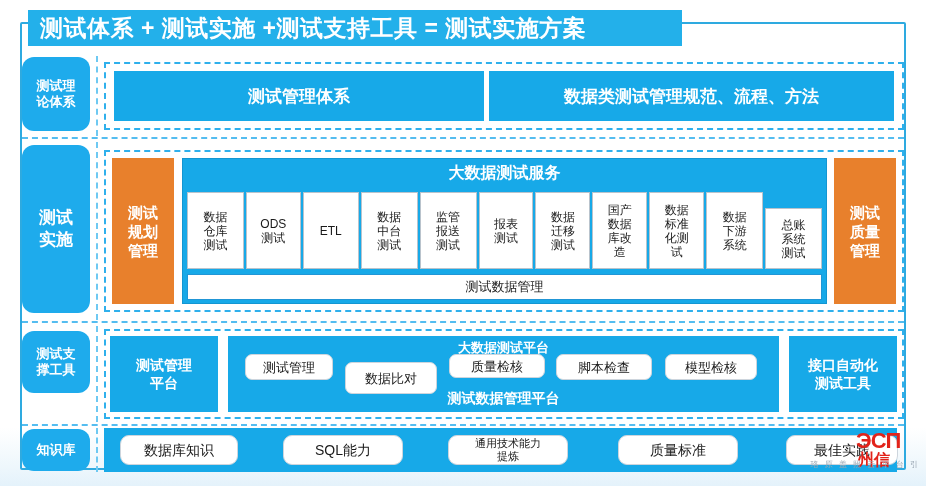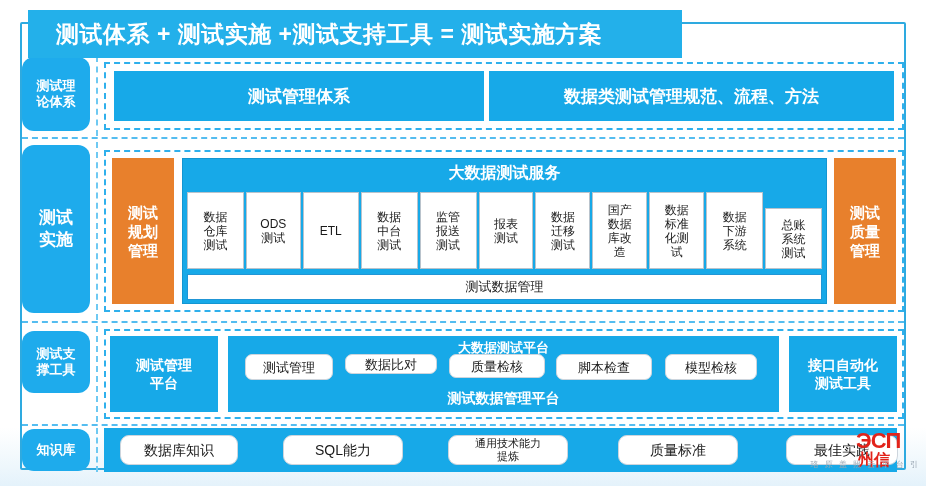--- a/index.html
+++ b/index.html
@@ -20,24 +20,24 @@
     position:absolute;
     left:20px;top:22px;width:886px;height:448px;
     border:2px solid #2eaae0;
     box-sizing:border-box;
     border-radius:2px;
   }
 
   
   .title-bar{
     position:absolute;
-    left:28px;top:10px;width:654px;height:48px;
+    left:28px;top:10px;width:654px;height:36px;
     background:#23b0ea;
     display:flex;align-items:center;
-    padding-left:28px;
+    padding-left:12px;
     box-sizing:border-box;
     z-index:6;
   }
   .title-bar .t{
     color:#ffffff;
     font-size:23px;
     font-weight:bold;
     letter-spacing:.5px;
     white-space:nowrap;
   }
@@ -317,21 +317,21 @@
 
   <div class="plat-panel" style="left:228px;top:336px;width:551px;height:76px;">
     <div class="plat-top">大数据测试平台</div>
     <div class="plat-bot">测试数据管理平台</div>
   </div>
 
   <div id="support-chips">
       <div class="chip" style="left: 245px; top: 354px; width: 88px; height: 26px;">
         <span>测试管理</span>
       </div>
-      <div class="chip" style="left: 345px; top: 354px; width: 92px; height: 20px; text-align: right;">
+      <div class="chip" style="left: 345px; top: 362px; width: 92px; height: 32px; text-align: right;">
         <span>数据比对</span>
       </div>
       <div class="chip" style="left: 449px; top: 354px; width: 96px; height: 24px;">
         <span>质量检核</span>
       </div>
       <div class="chip" style="left: 556px; top: 354px; width: 96px; height: 26px;">
         <span>脚本检查</span>
       </div>
       <div class="chip" style="left: 665px; top: 354px; width: 92px; height: 26px;">
         <span>模型检核</span>

